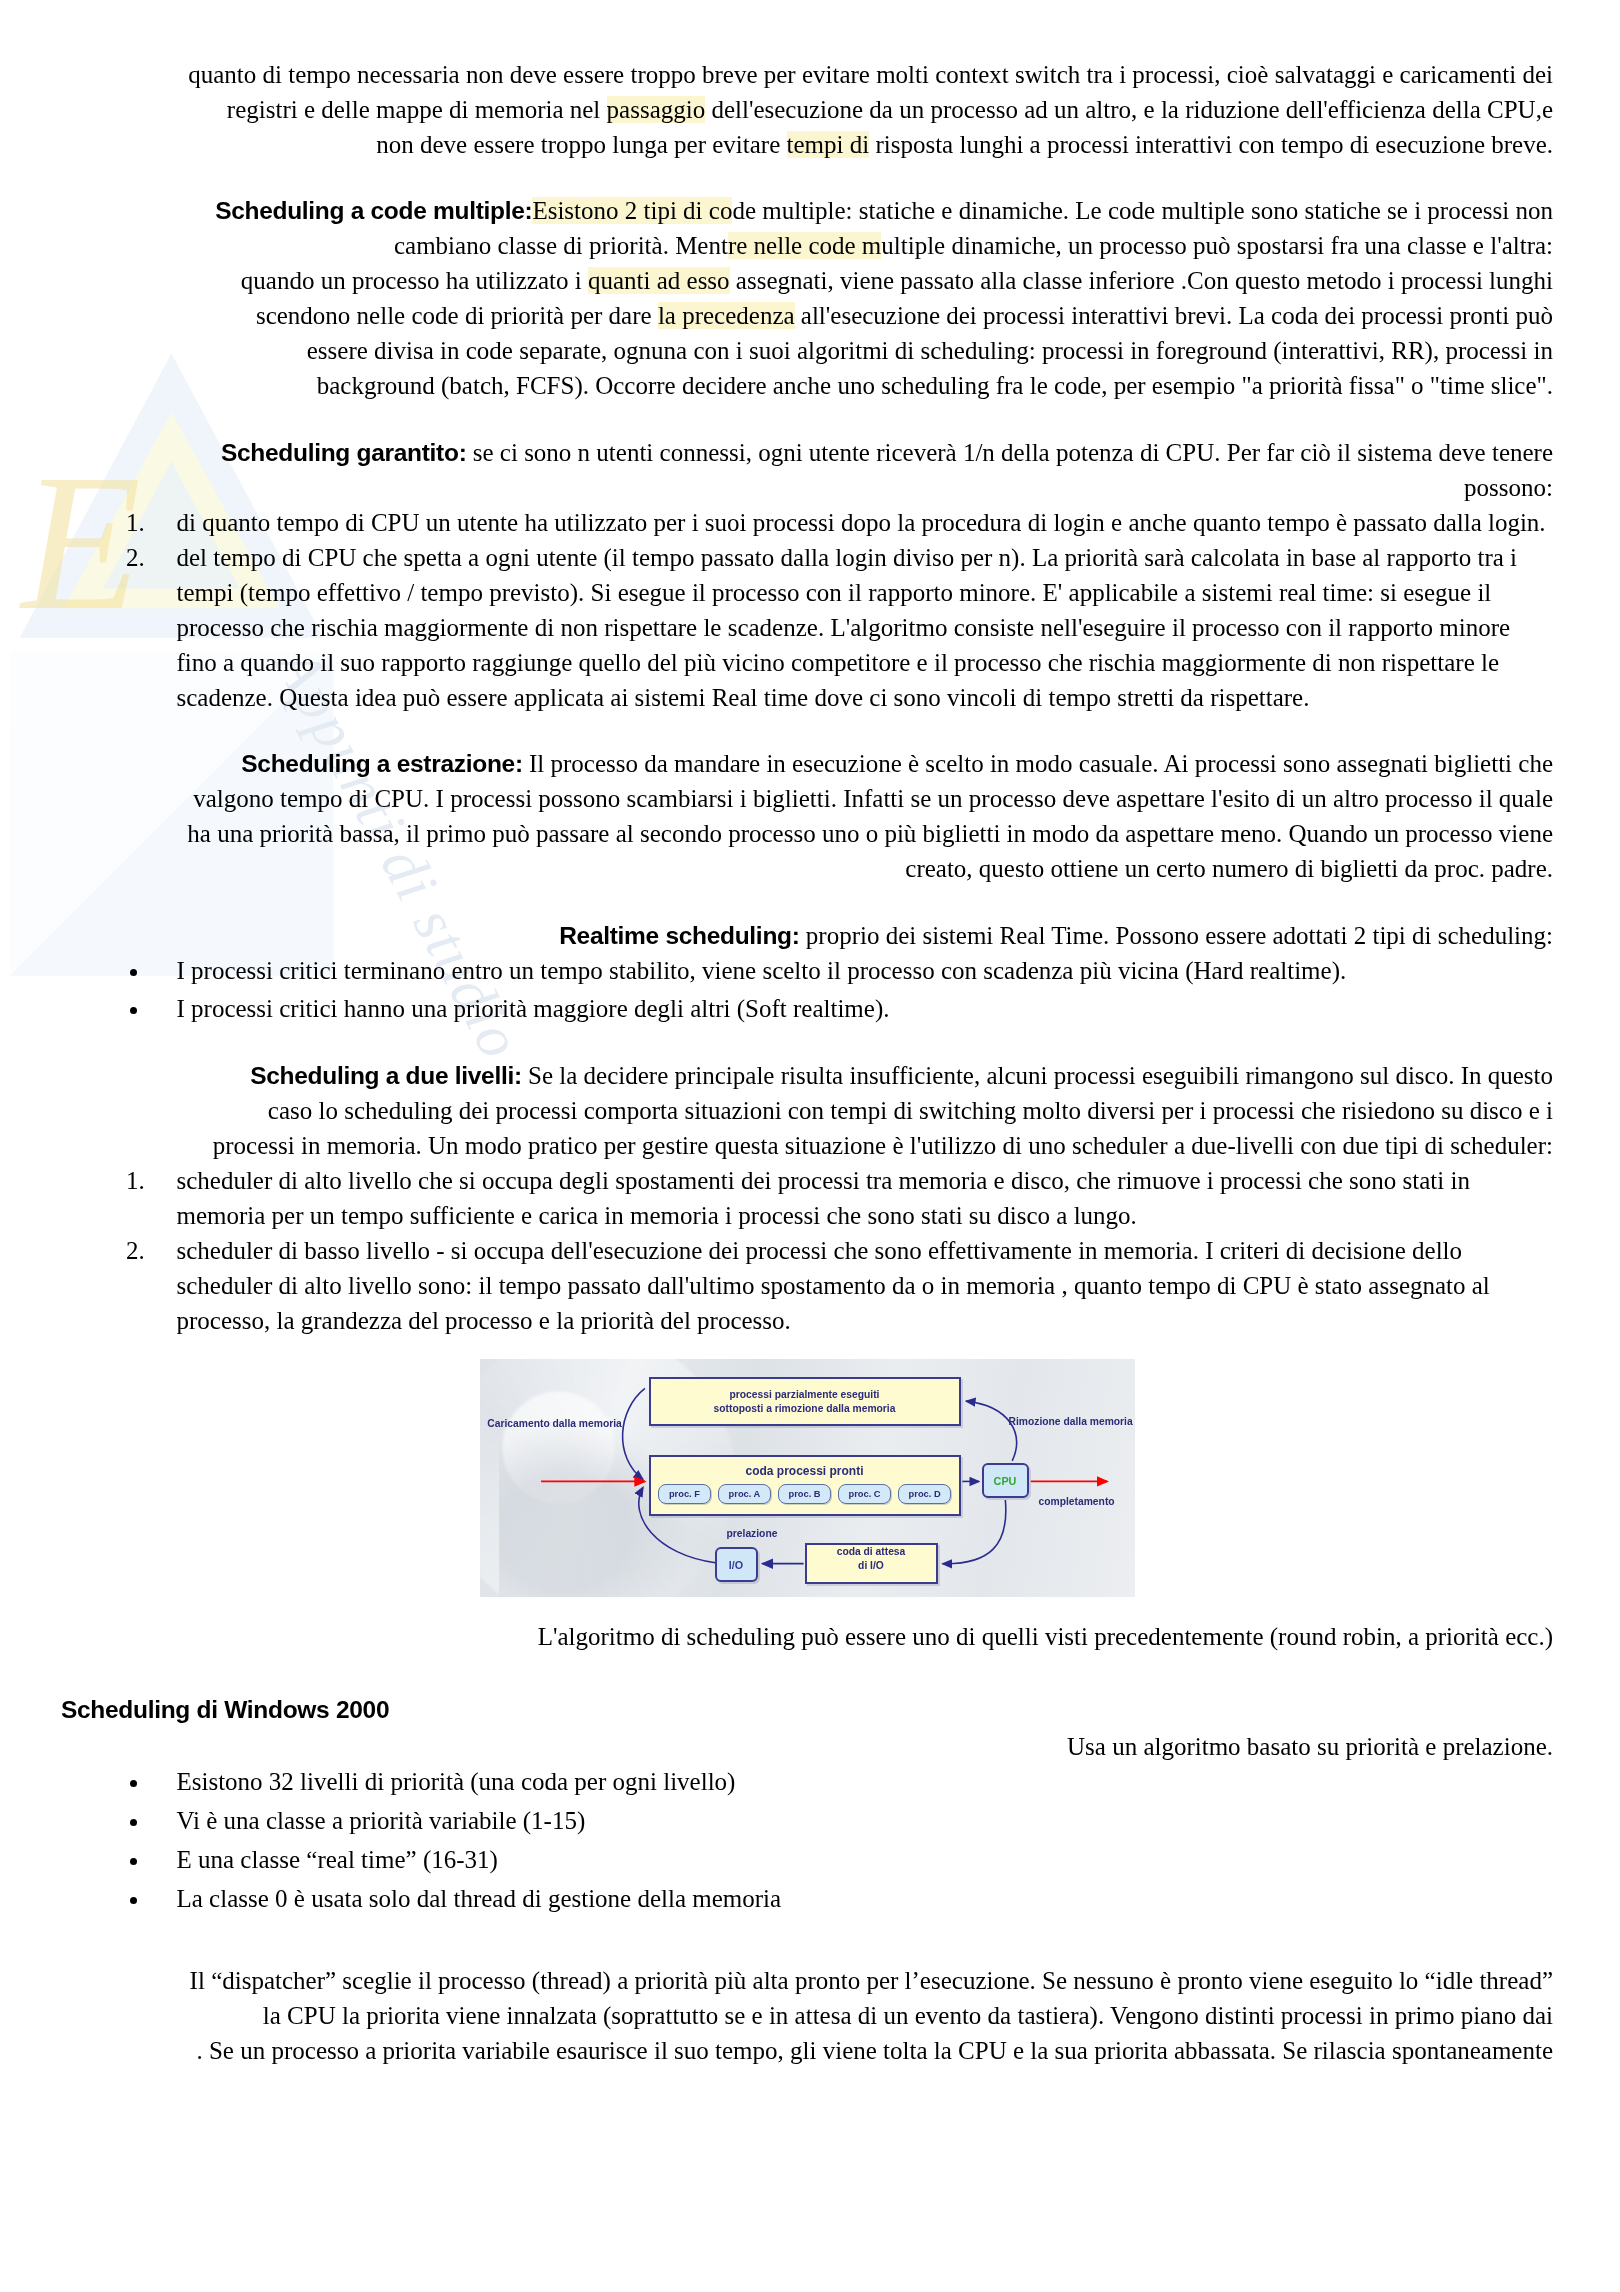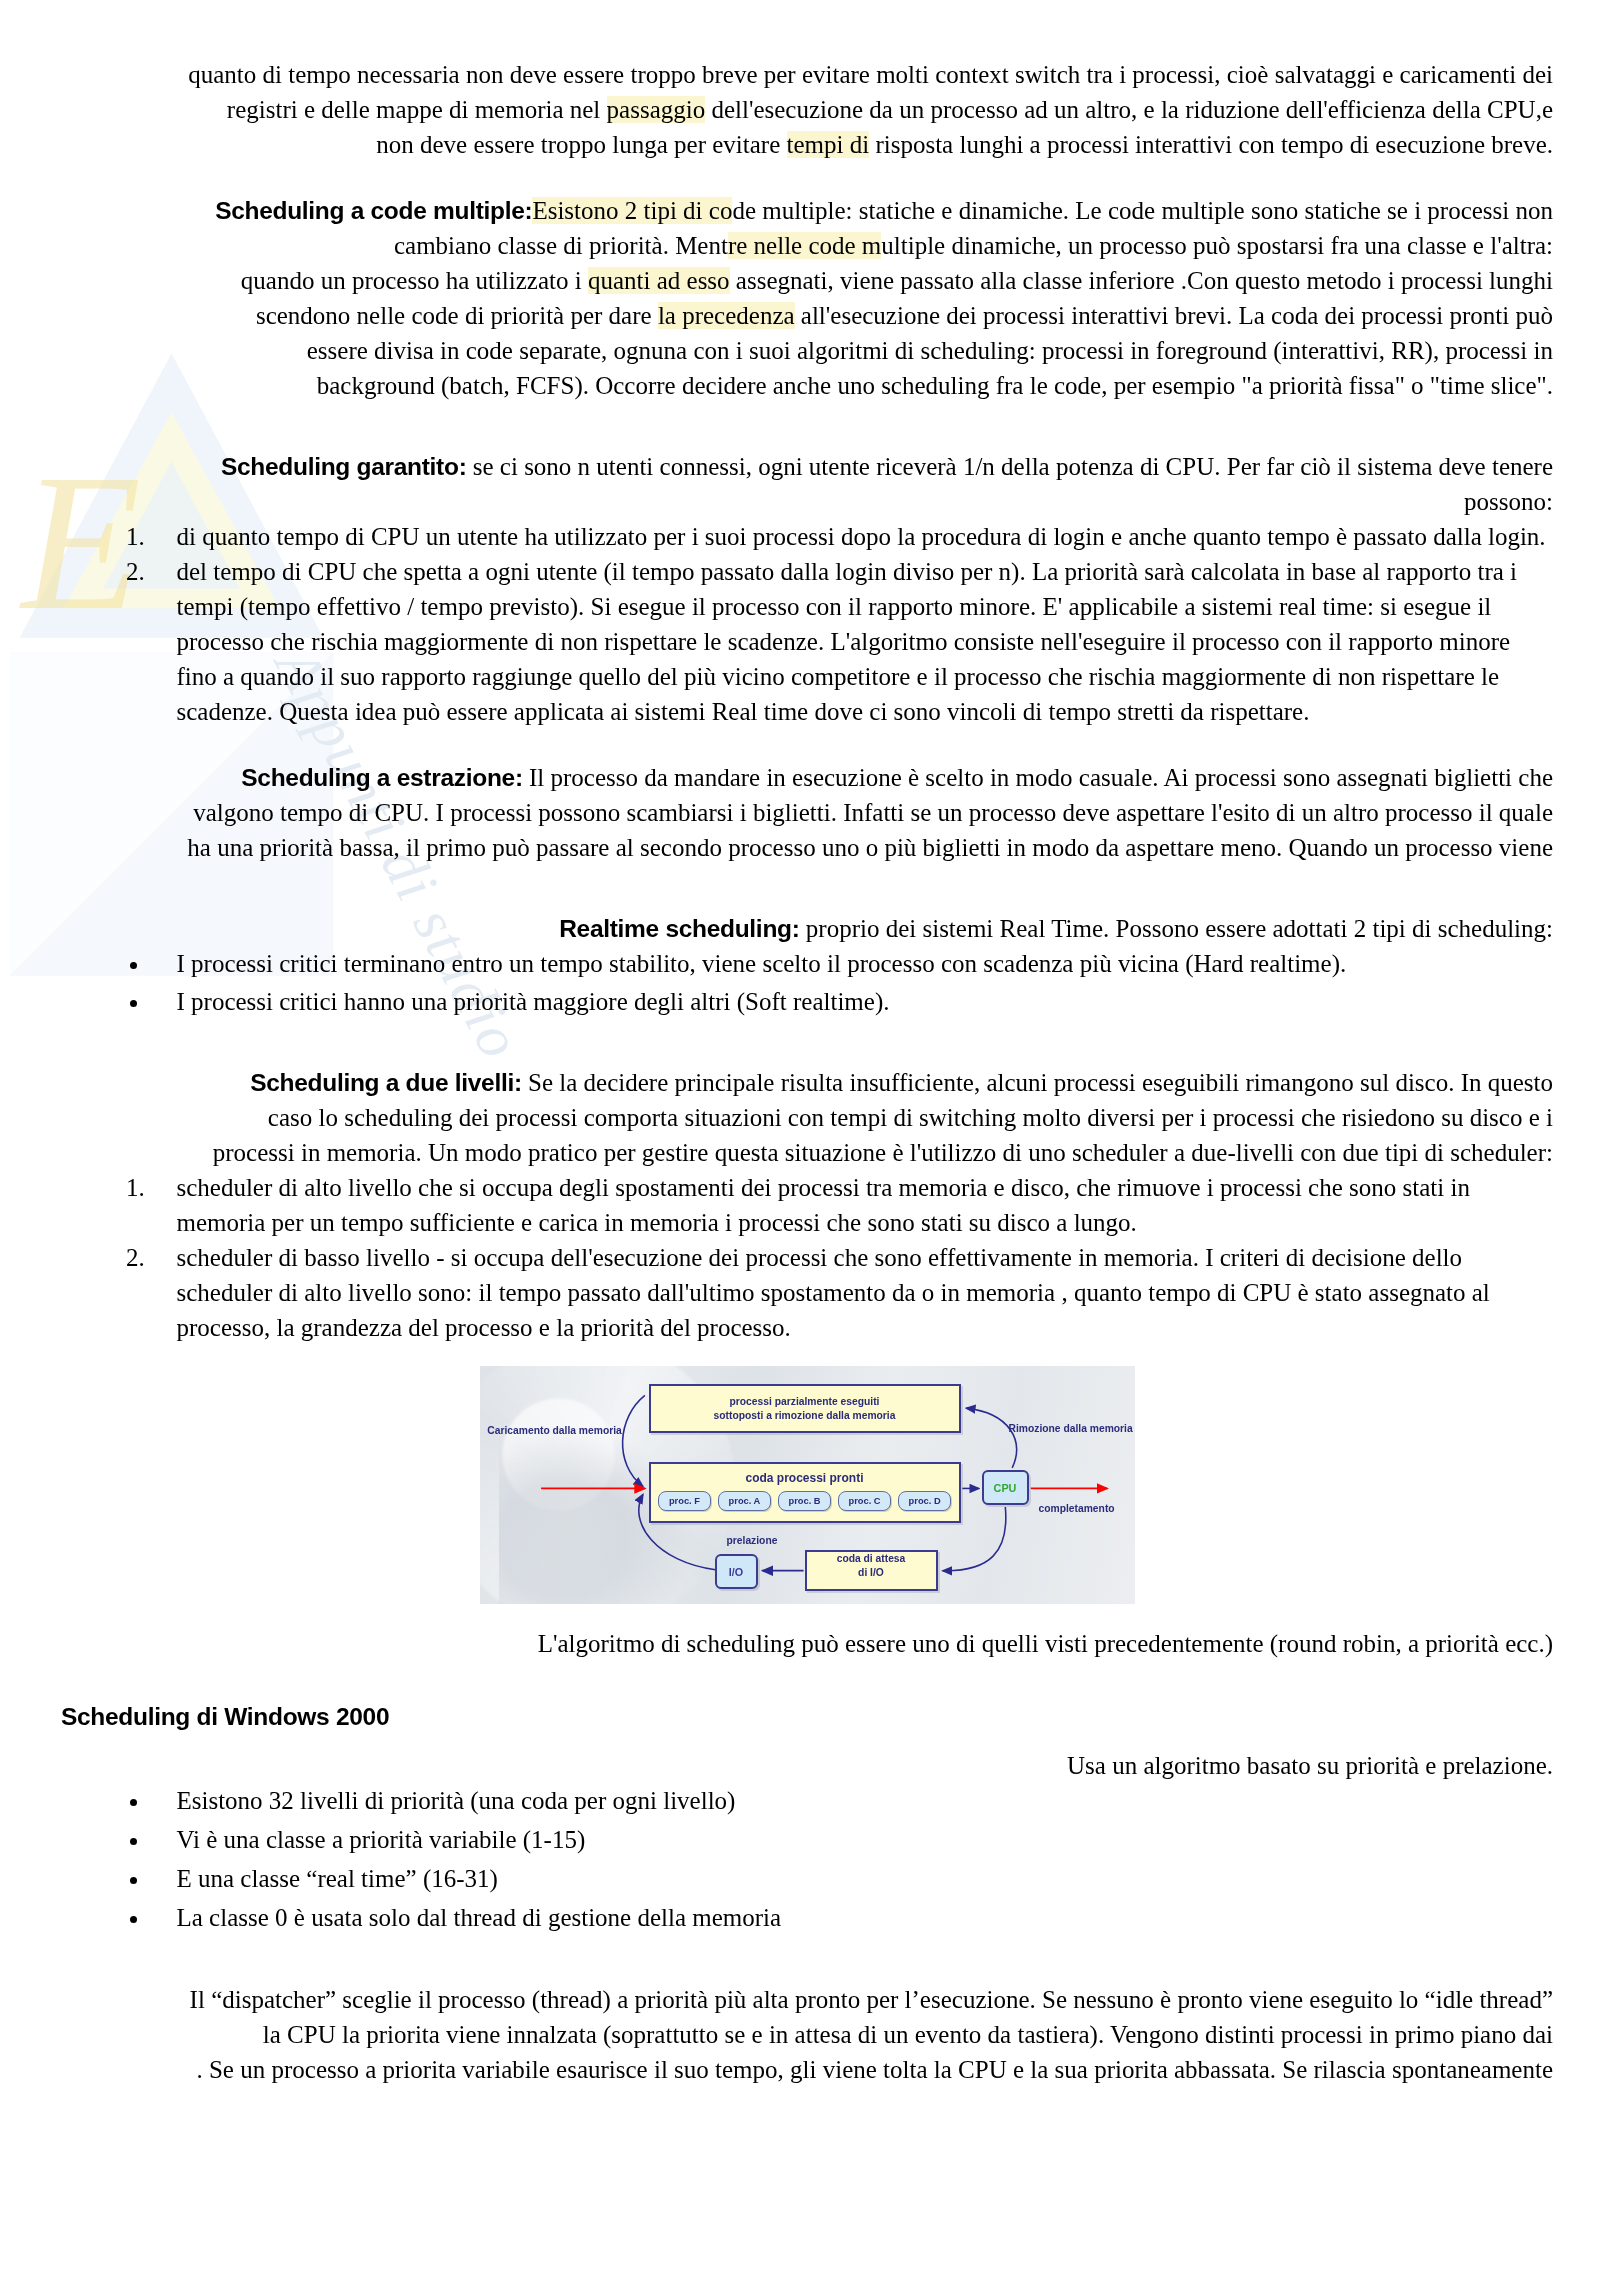--- a/index.html
+++ b/index.html
@@ -44,21 +44,21 @@
   }
 
   p, li { margin:0; }
 
   .para {
     font-size:25px;
     line-height:35px;
     text-align:right;
     margin-bottom:21.6px;
   }
-  .para.tight { margin-bottom:0;margin-top:14px; }
+  .para.tight { margin-bottom:0; }
 
   .hl { background:#fbf6d0; }
 
   h3.sec {
     font-family:"Liberation Sans", sans-serif;
     font-weight:bold;
     font-size:24.5px;
     margin:0;
     display:inline;
     letter-spacing:-0.3px;
@@ -247,20 +247,21 @@
     <li>di quanto tempo di CPU un utente ha utilizzato per i suoi processi dopo la procedura di login e anche quanto tempo è passato dalla login.</li>
     <li>del tempo di CPU che spetta a ogni utente (il tempo passato dalla login diviso per n). La priorità sarà calcolata in base al rapporto tra i tempi (tempo effettivo / tempo previsto). Si esegue il processo con il rapporto minore. E' applicabile a sistemi real time: si esegue il processo che rischia maggiormente di non rispettare le scadenze. L'algoritmo consiste nell'eseguire il processo con il rapporto minore fino a quando il suo rapporto raggiunge quello del più vicino competitore e il processo che rischia maggiormente di non rispettare le scadenze. Questa idea può essere applicata ai sistemi Real time dove ci sono vincoli di tempo stretti da rispettare.</li>
   </ol>
 
   <div class="gap10"></div>
 
   <div class="para">
     <div><h3 class="sec">Scheduling a estrazione:</h3><span> Il processo da mandare in esecuzione è scelto in modo casuale. Ai processi sono assegnati biglietti che</span></div>
     <div><span>valgono tempo di CPU. I processi possono scambiarsi i biglietti. Infatti se un processo deve aspettare l'esito di un altro processo  il quale</span></div>
     <div><span>ha una priorità bassa, il primo può passare al secondo processo uno o più biglietti in modo da aspettare meno. Quando un processo viene</span></div>
+    <div><span>creato, questo ottiene un certo numero di biglietti da proc. padre.</span></div>
   </div>
 
   <div class="gap10"></div>
 
   <div class="para tight">
     <div><h3 class="sec">Realtime scheduling:</h3><span> proprio dei sistemi Real Time. Possono essere adottati 2 tipi di scheduling:</span></div>
   </div>
   <ul class="bullist">
     <li>I processi critici terminano entro un tempo stabilito, viene scelto il processo con scadenza più vicina (Hard realtime).</li>
     <li>I processi critici hanno una priorità maggiore degli altri (Soft realtime).</li>

